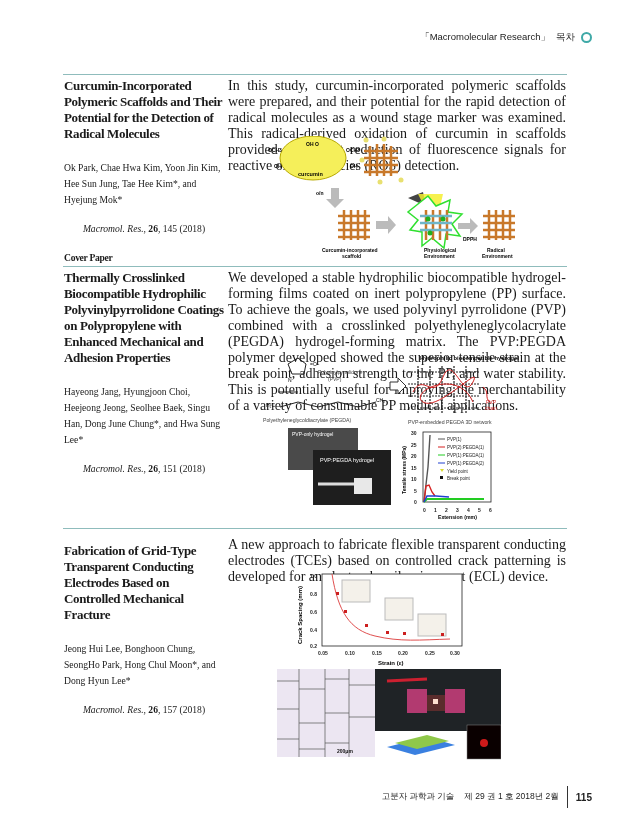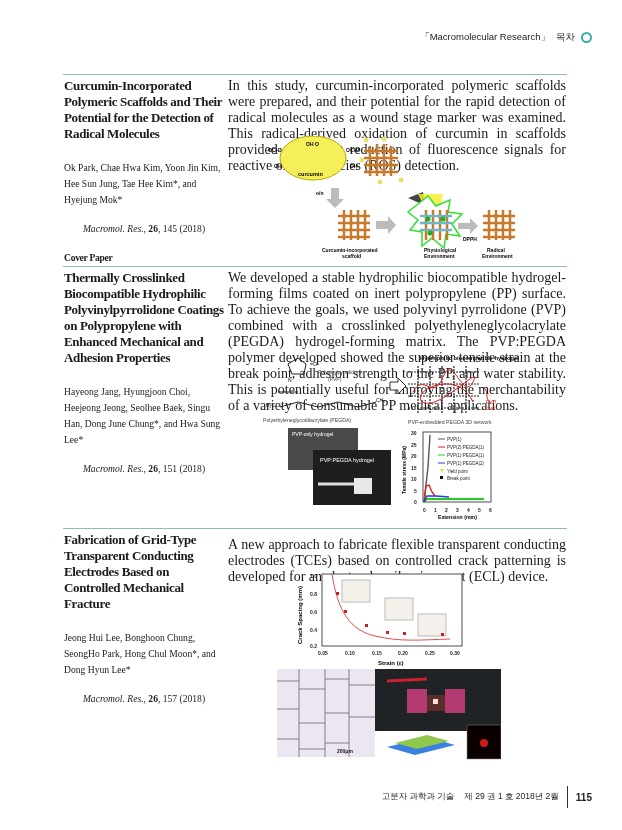--- a/index.html
+++ b/index.html
@@ -195,21 +195,21 @@
     <line x1="180" y1="111" x2="187" y2="111" stroke="#2040d0"></line>
       <text x="189" y="113">PVP(1):PEGDA(2)</text>
     <polygon points="182,117 186,117 184,120" fill="#dada30"></polygon>
       <text x="189" y="121">Yield point</text>
     <rect x="182" y="124" width="3" height="3" fill="#111"></rect>
       <text x="189" y="128">Break point</text>
   </g>
 </svg>
 
 <div class="rule" style="top:528px;"></div>
-<div class="entry-left" style="top:532px;">
+<div class="entry-left" style="top:543px;">
   <div class="title">Fabrication of Grid-Type Transparent Conducting Electrodes Based on Controlled Mechanical Fracture</div>
   <div class="authors">Jeong Hui Lee, Bonghoon Chung, SeongHo Park, Hong Chul Moon*, and Dong Hyun Lee*</div>
   <div class="cite"><i>Macromol. Res.</i>, <b>26</b><span>, 157 (2018)</span></div>
 </div>
 <div class="entry-right" style="top:537px;">
   <div class="abstract">A new approach to fabricate flexible transparent conducting electrodes (TCEs) based on controlled crack patterning is developed for an electrochemiluminescent (ECL) device.</div>
 </div>
 <svg class="fig" style="left:290px; top:572px;" width="190" height="95" viewBox="0 0 190 95">
   <rect x="32" y="2" width="140" height="72" fill="#fff" stroke="#222" stroke-width="0.8"></rect>
   <g font-size="5" font-weight="bold" fill="#222">

